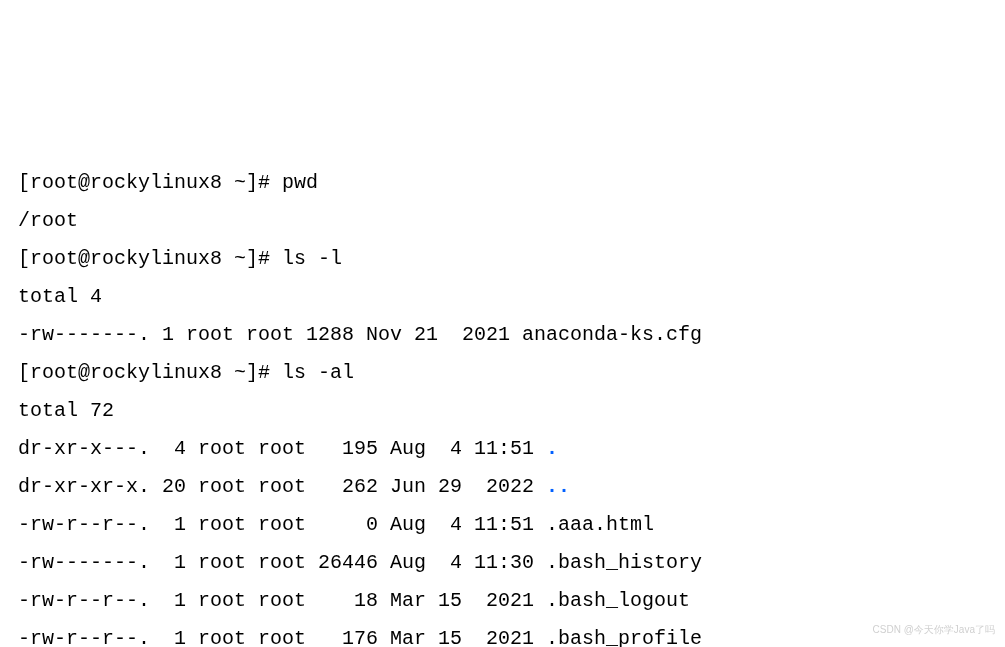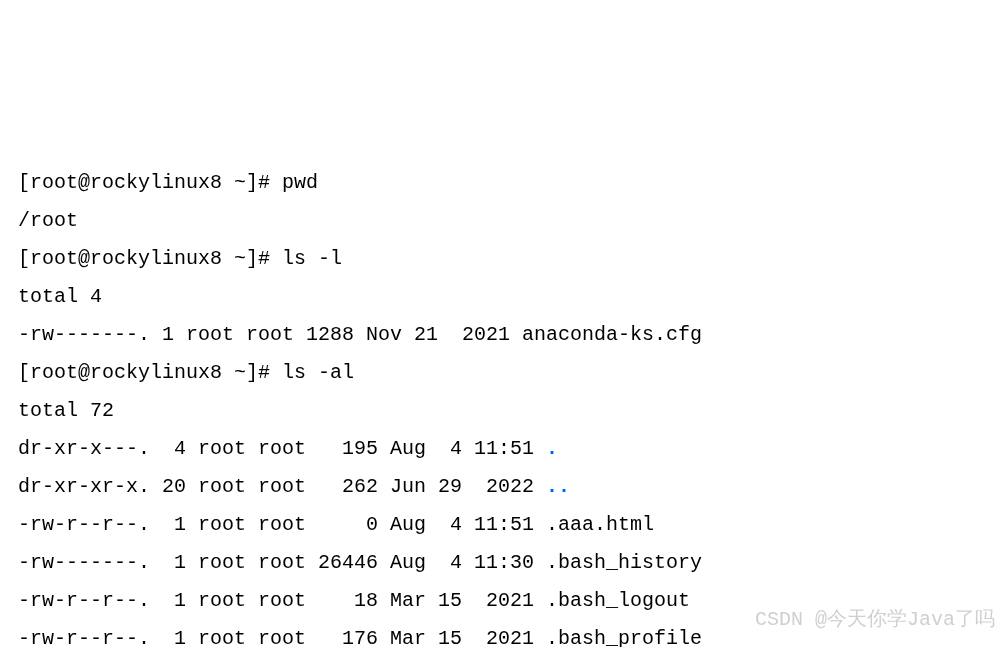--- a/index.html
+++ b/index.html
@@ -25,22 +25,22 @@
     }
     .blue {
       color: #0060ff;
       font-weight: bold;
     }
     .watermark {
       position: absolute;
       bottom: 8px;
       right: 10px;
       color: #c0c0c0;
-      font-size: 20px;
-      font-family: Liberation Mono, monospace;
+      font-size: 10px;
+      font-family: Liberation Sans, sans-serif;
       opacity: 0.75;
     }
   </style>
 </head>
 <body>
 
 
 
 <div id="terminal-output"><div class="line"><span>[root@rockylinux8 ~]# </span><span>pwd</span></div><div class="line">/root</div><div class="line"><span>[root@rockylinux8 ~]# </span><span>ls -l</span></div><div class="line">total 4</div><div class="line">-rw-------. 1 root root 1288 Nov 21  2021 anaconda-ks.cfg</div><div class="line"><span>[root@rockylinux8 ~]# </span><span>ls -al</span></div><div class="line">total 72</div><div class="line"><span>dr-xr-x---.  4 root root   195 Aug  4 11:51 </span><span class="blue">.</span></div><div class="line"><span>dr-xr-xr-x. 20 root root   262 Jun 29  2022 </span><span class="blue">..</span></div><div class="line">-rw-r--r--.  1 root root     0 Aug  4 11:51 .aaa.html</div><div class="line">-rw-------.  1 root root 26446 Aug  4 11:30 .bash_history</div><div class="line">-rw-r--r--.  1 root root    18 Mar 15  2021 .bash_logout</div><div class="line">-rw-r--r--.  1 root root   176 Mar 15  2021 .bash_profile</div></div>
 <div class="watermark">CSDN @今天你学Java了吗</div>

